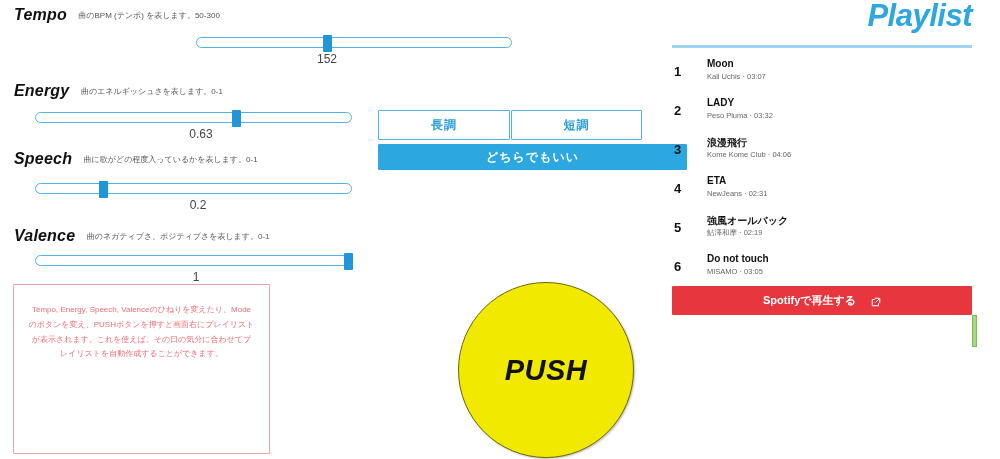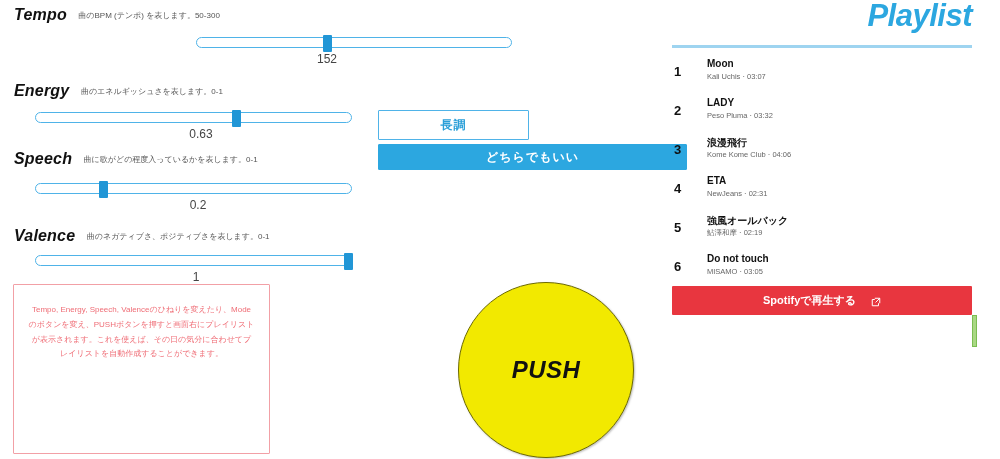--- a/index.html
+++ b/index.html
@@ -67,21 +67,21 @@
 
   
   .push {
     position:absolute; border-radius:50%;
     background:#f2e900; border:1px solid #6d6a00;
     display:flex; align-items:center; justify-content:center;
     cursor:pointer;
     box-shadow: 1px 1px 2px rgba(0,0,0,.25);
   }
   .push-label {
-    font-style:italic; font-weight:700; font-size:24px; color:#111;
+    font-style:italic; font-weight:700; font-size:29px; color:#111;
     letter-spacing:.5px;
   }
 
   
   .playlist { position:absolute; left:662px; top:0; width:315px; height:373px; }
   .pl-title {
     position:absolute; right:5px; top:-2px;
     font-style:italic; font-weight:700; font-size:31px; color:#2ca7e0;
     letter-spacing:-.5px;
   }
@@ -159,21 +159,22 @@
       <span class="param-name">Valence</span>
       <span class="param-desc">曲のネガティブさ、ポジティブさを表します。0-1</span>
     </div>
     <div class="slider-wrap" style="left:35px; top:255px; width:317px;">
       <div class="slider-track">
         <div class="slider-thumb" style="left:308px;"></div>
       </div>
       <div class="slider-value" style="left:161px;">1</div>
     </div>
 
-    <div class="mode-btn" style="left:378px; top:110px; width:151px; height:30px;">長調</div>
+    <div class="mode-btn" style="left:378px; top:110px; width:132px; height:30px;">長調</div>
+    <div class="mode-btn" style="left:511px; top:110px; width:131px; height:30px;">短調</div>
     <div class="mode-btn active" style="left:378px; top:144px; width:309px; height:26px;">どちらでもいい</div>
 
     <div class="howto" style="left:13px; top:284px; width:257px; height:170px;">
       <div class="howto-body">Tempo, Energy, Speech, Valenceのひねりを変えたり、Modeのボタンを変え、PUSHボタンを押すと画面右にプレイリストが表示されます。これを使えば、その日の気分に合わせてプレイリストを自動作成することができます。</div>
     </div>
 
     <div class="push" style="left:458px; top:282px; width:176px; height:176px;">
       <span class="push-label">PUSH</span>
     </div>
   </div>

